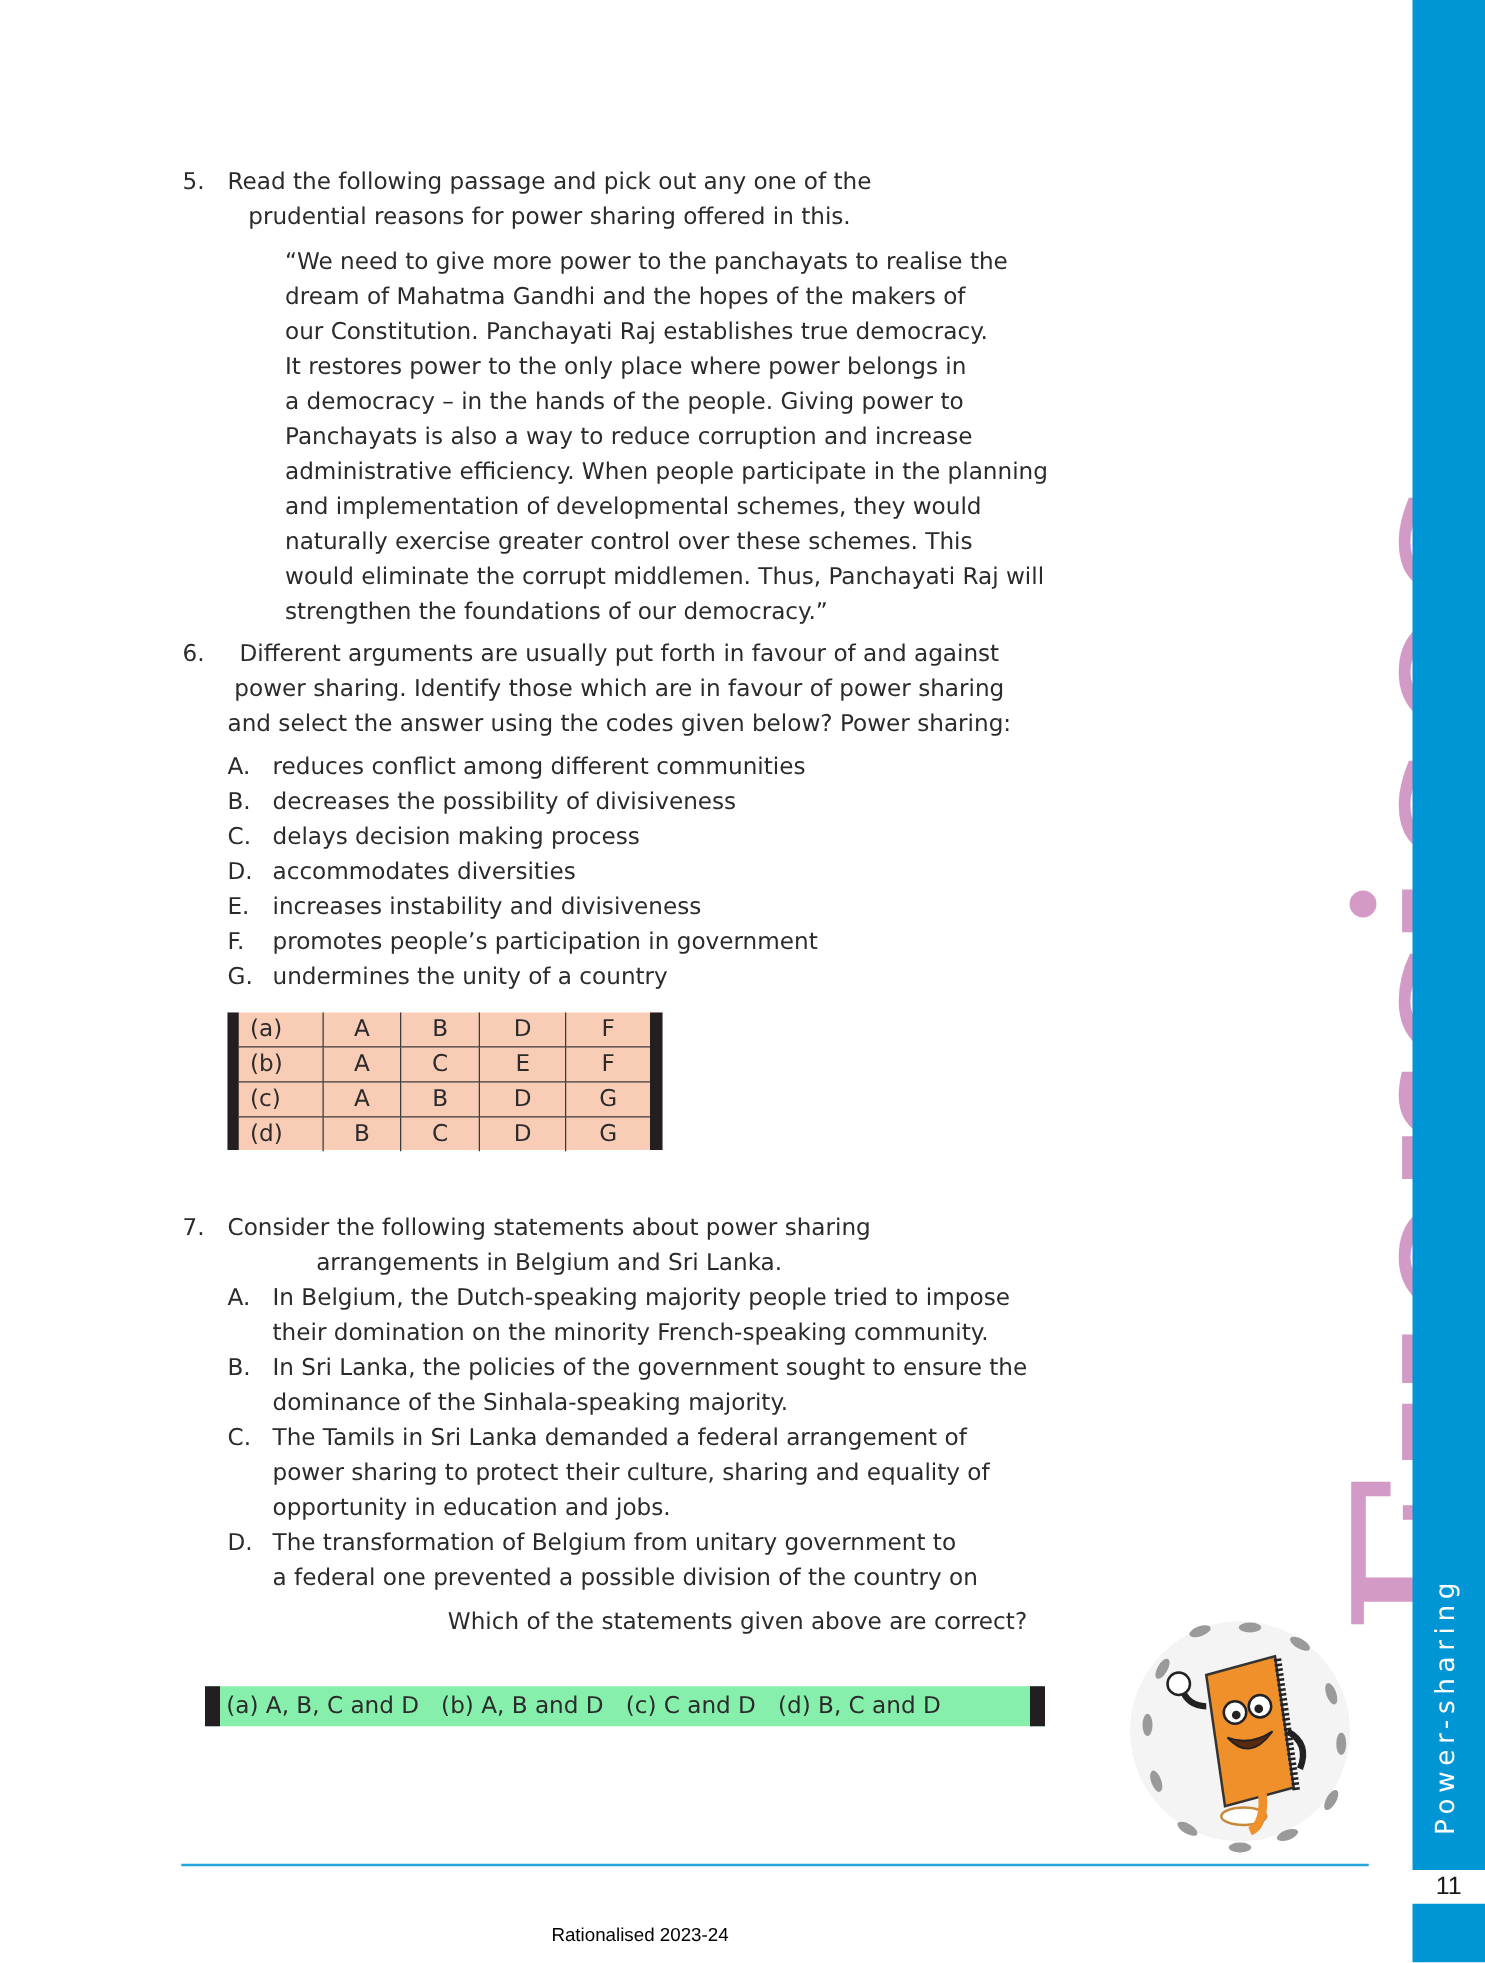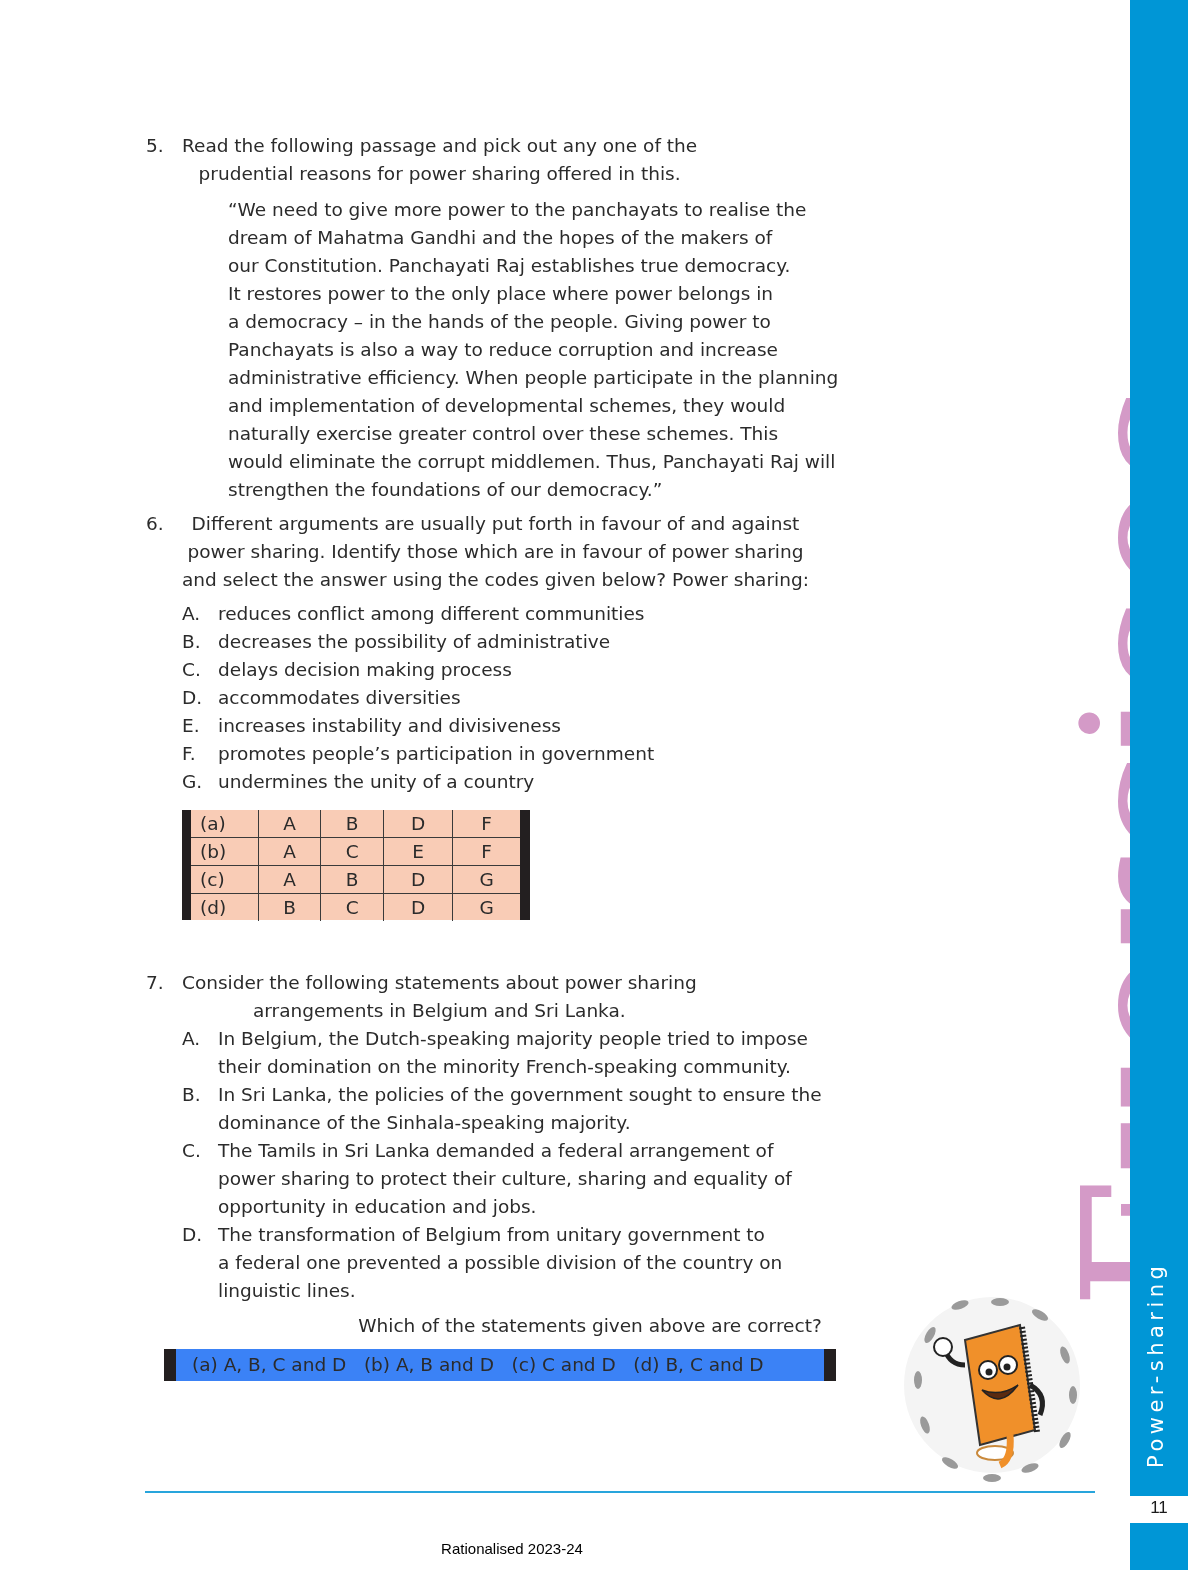--- a/index.html
+++ b/index.html
@@ -13,32 +13,32 @@
   .opts { position:absolute; left:182px; font-size:18.5px; line-height:28px; }
   .opt { position:relative; padding-left:36px; }
   .opt .ol { position:absolute; left:0; top:0; }
   .codes { position:absolute; left:182px; top:810px; width:348px; height:110px; background:#f9ccb6;
            border-left:9px solid #231f20; border-right:10px solid #231f20; box-sizing:border-box; }
   .codes table { border-collapse:collapse; width:100%; height:100%; font-size:18.5px; }
   .codes td { border-right:1.5px solid #3a3a3a; border-bottom:1.5px solid #3a3a3a; text-align:center; padding:0; height:27px; }
   .codes tr td:first-child { text-align:left; padding-left:9px; width:58px; }
   .codes tr td:last-child { border-right:none; }
   .codes tr:last-child td { border-bottom:none; }
-  .answers { position:absolute; left:164px; top:1349px; width:672px; height:32px; background:#3b82f6;
+  .answers { position:absolute; left:164px; top:1349px; width:672px; height:32px; background:#86efac;
              border-left:12px solid #231f20; border-right:12px solid #231f20; box-sizing:border-box;
-             font-size:18.5px; line-height:32px; padding-left:16px; white-space:pre; }
+             font-size:18.5px; line-height:32px; padding-left:5px; white-space:pre; }
   .exercises { position:absolute; left:1070px; top:520px; transform-origin:0 0; transform:rotate(-90deg) translateX(-790px);
                font-family:"DejaVu Serif","Liberation Serif",serif; font-size:194px; line-height:170px; color:#d49ac7; letter-spacing:-2px; white-space:nowrap; }
   .mascot { position:absolute; left:900px; top:1285px; width:185px; height:200px; }
   .rule { position:absolute; left:145px; top:1491px; width:950px; height:2px; background:#28a5dc; }
   .rail { position:absolute; left:1130px; top:0; width:58px; height:1496px; background:#0096d6; }
   .rail-bottom { position:absolute; left:1130px; top:1523px; width:58px; height:47px; background:#0096d6; }
   .chapter { position:absolute; left:1144px; top:1468px; transform-origin:0 0; transform:rotate(-90deg);
              color:#ffffff; font-size:21px; letter-spacing:4.5px; white-space:nowrap; font-family:"DejaVu Sans",sans-serif; }
-  .pageno { position:absolute; left:1130px; top:1498px; width:58px; text-align:center; font-family:"Liberation Sans",sans-serif; font-size:17px; color:#1a1a1a; }
+  .pageno { position:absolute; left:1130px; top:1498px; width:58px; text-align:center; font-family:"Liberation Sans",sans-serif; font-size:20px; color:#1a1a1a; }
   .footer { position:absolute; left:0; top:1540px; width:1024px; text-align:center; font-family:"Liberation Sans",sans-serif; font-size:15px; color:#000; }
 </style>
 </head>
 <body>
 
 <div class="main">
 
   <div class="q" style="top:132px;">
     <span class="qnum">5.</span>
     <div class="qbody">
@@ -61,21 +61,21 @@
   <div class="q" style="top:510px;">
     <span class="qnum">6.</span>
     <div class="qbody">
       <div>Different arguments are usually put forth in favour of and against</div>
       <div>power sharing. Identify those which are in favour of power sharing</div>
       <div>and select the answer using the codes given below? Power sharing:</div>
     </div>
   </div>
   <div class="opts" style="top:600px;">
     <div class="opt"><span class="ol">A.</span><span>reduces conflict among different communities</span></div>
-    <div class="opt"><span class="ol">B.</span><span>decreases the possibility of administrative</span></div>
+    <div class="opt"><span class="ol">B.</span><span>decreases the possibility of divisiveness</span></div>
     <div class="opt"><span class="ol">C.</span><span>delays decision making process</span></div>
     <div class="opt"><span class="ol">D.</span><span>accommodates diversities</span></div>
     <div class="opt"><span class="ol">E.</span><span>increases instability and divisiveness</span></div>
     <div class="opt"><span class="ol">F.</span><span>promotes people’s participation in government</span></div>
     <div class="opt"><span class="ol">G.</span><span>undermines the unity of a country</span></div>
   </div>
 
   <div class="codes">
     <table>
       <tbody>
@@ -132,21 +132,20 @@
     <div class="opt">
       <span class="ol">C.</span>
       <div>The Tamils in Sri Lanka demanded a federal arrangement of</div>
       <div>power sharing to protect their culture, sharing and  equality of</div>
       <div>opportunity in education and jobs.</div>
     </div>
     <div class="opt">
       <span class="ol">D.</span>
       <div>The transformation of Belgium from unitary government to</div>
       <div>a federal one prevented a possible division of the country on</div>
-      <div>linguistic lines.</div>
     </div>
     <div style="margin-top:7px;text-align:right;">Which of the statements given above are correct?</div>
   </div>
   <div class="answers">(a) A, B, C and D   (b) A, B and D   (c) C and D   (d) B, C and D</div>
 
   <div class="exercises">Exercises</div>
 
   <div class="mascot">
     <svg width="185" height="200" viewBox="0 0 185 200">
       <circle cx="92" cy="100" r="88" fill="#f4f4f4"></circle>

